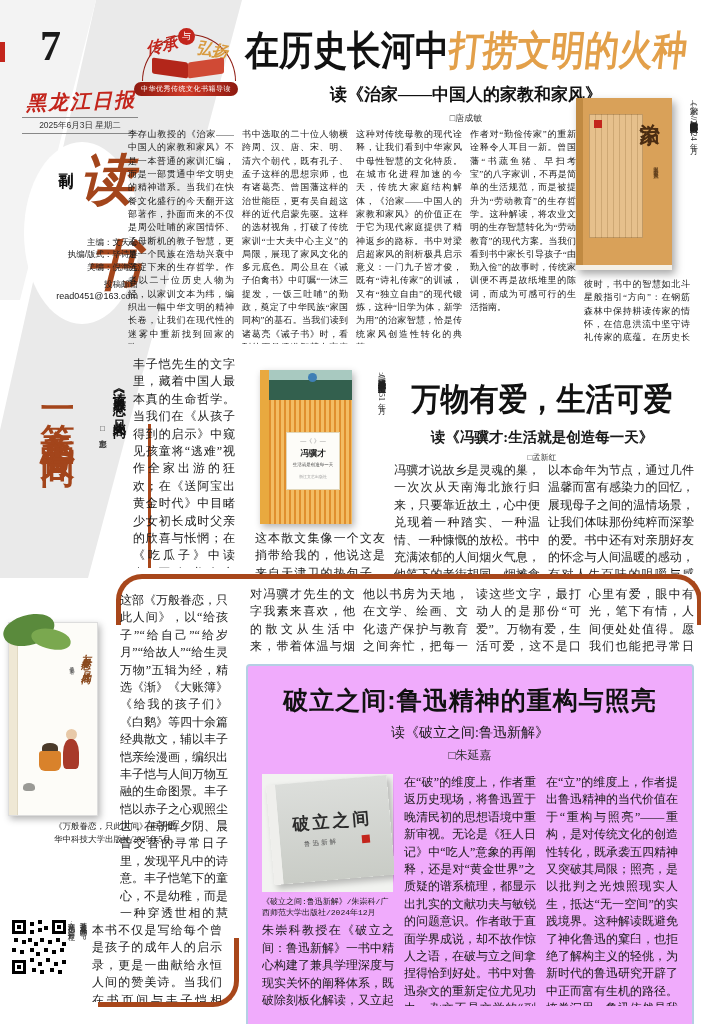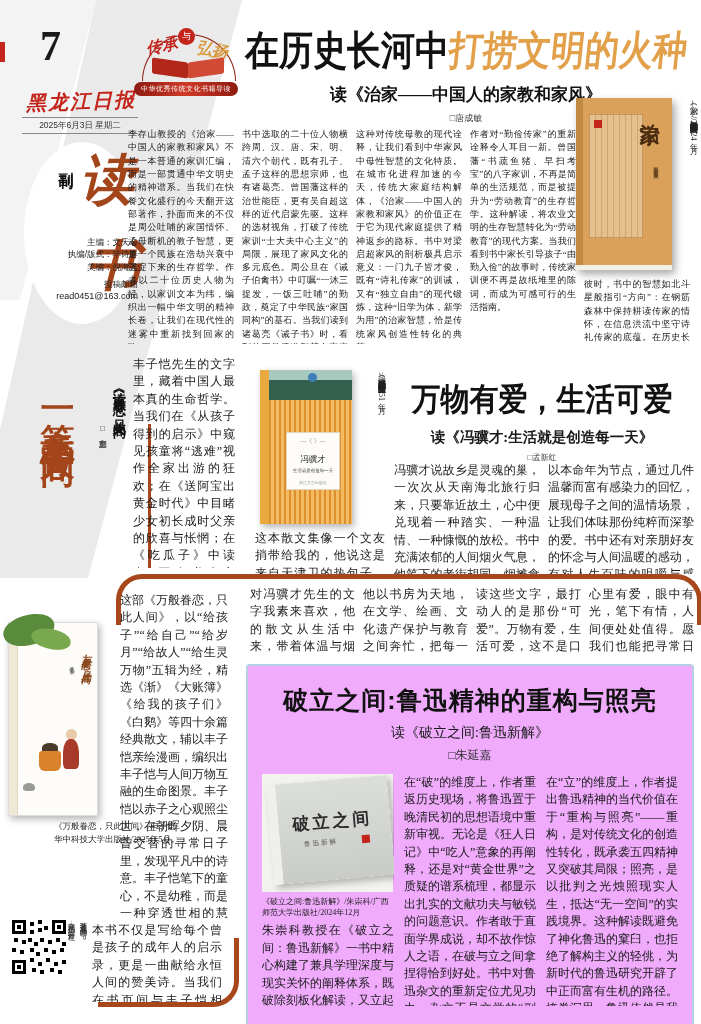--- a/index.html
+++ b/index.html
@@ -118,21 +118,21 @@
   
   .fjc-cover{left:260px;top:370px;width:92px;height:154px;box-shadow:2px 3px 7px rgba(0,0,0,.3);background:#f0b659;}
   .fjc-spine{left:0;top:0;width:9px;height:154px;background:#e9a93f;border-right:1px solid #d08f2c;}
   .fjc-field{left:9px;top:0;width:83px;height:154px;
              background:repeating-linear-gradient(90deg,#e08f2e 0 2px,#f3bc63 2px 5px);}
   .fjc-top{left:9px;top:0;width:83px;height:30px;background:linear-gradient(#a8c9c0 0 10px,#33604e 10px);}
   .fjc-dot{left:48px;top:3px;width:9px;height:9px;border-radius:50%;background:#3f7fb5;}
   .fjc-label{left:26px;top:62px;width:52px;height:56px;background:#fdfcf8;border:1px solid #e2d6b8;
              text-align:center;}
   .fjc-orn{font-size:6px;color:#888;margin-top:4px;}
-  .fjc-name{font-size:8.5px;font-weight:normal;color:#222;margin-top:8px;}
+  .fjc-name{font-size:8.5px;font-weight:bold;color:#222;margin-top:2px;}
   .fjc-sub{font-size:4.5px;color:#444;margin-top:2px;}
   .fjc-pub{font-size:4px;color:#999;margin-top:7px;}
   .fjc-caption{left:358px;top:372px;height:158px;width:28px;font-size:8px;line-height:1.3;
                font-family:"Liberation Serif",serif;color:#222;}
 
   .ww-head{left:388px;top:380px;width:308px;text-align:center;}
   .ww-title{font-size:29px;font-weight:900;color:#111;white-space:nowrap;transform:scaleY(1.1);}
   .ww-sub{margin-top:8px;font-size:14.5px;font-weight:bold;font-family:"Liberation Serif",serif;}
   .ww-author{margin-top:5px;font-size:8px;color:#333;}
   .ww-colA{left:394px;top:462px;width:146px;height:112px;}
@@ -150,21 +150,21 @@
   .lx-cols{margin:10px 14px 0 14px;display:flex;gap:10px;height:232px;}
   .lx-cols>div{flex:1;overflow:hidden;}
   .lx-photo{width:131px;height:118px;background:#f2f3f0;position:relative;margin-bottom:4px;}
   .lx-book{position:absolute;left:8px;top:6px;width:112px;height:100px;transform:rotate(-5deg);
            background:linear-gradient(#dcdedb,#c9ccc6);box-shadow:3px 4px 6px rgba(0,0,0,.25);
            border-left:9px solid #efefec;}
   .lx-bk-title{position:absolute;left:14px;top:30px;font-size:17px;font-weight:bold;color:#2b2b2b;
                letter-spacing:3px;font-family:"Liberation Serif",serif;}
   .lx-bk-sub{position:absolute;left:24px;top:58px;font-size:6.5px;color:#555;letter-spacing:2px;}
   .lx-bk-seal{position:absolute;left:82px;top:58px;width:8px;height:8px;background:#c3251c;}
-  .lx-caption{font-size:8px;line-height:1.4;font-family:Liberation Serif, serif;color:#222;margin-bottom:4px;}
+  .lx-caption{font-size:8px;line-height:1.4;font-family:Liberation Mono, monospace;color:#222;margin-bottom:4px;}
 </style>
 </head>
 <body>
 
 <div id="page">
 
   <div class="abs wedge"></div>
   <div class="abs wedge2"></div>
   <div class="abs red-tick"></div>
 

